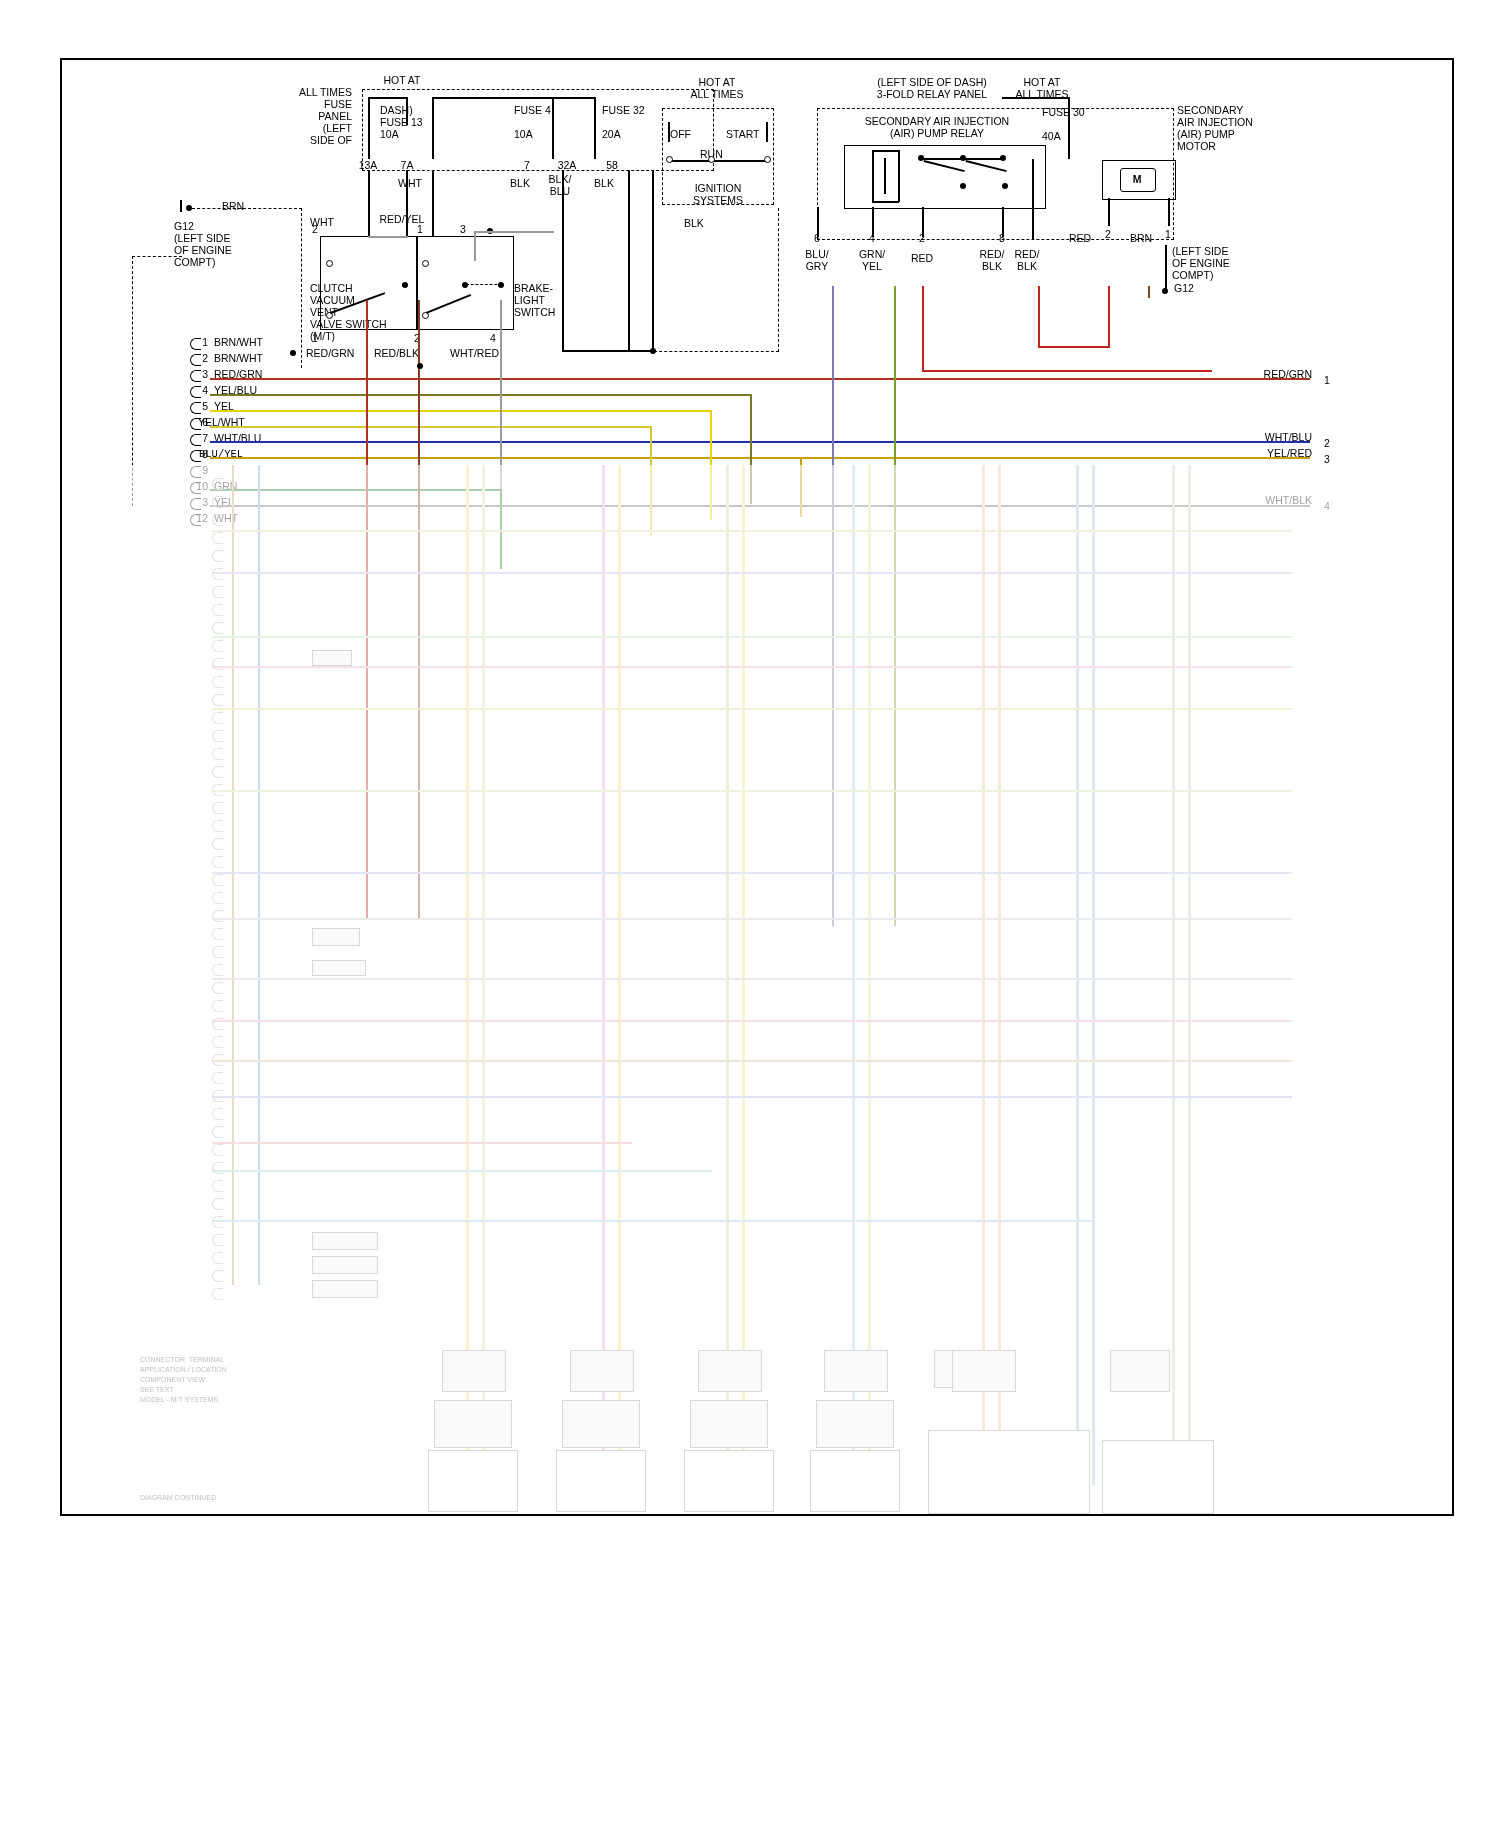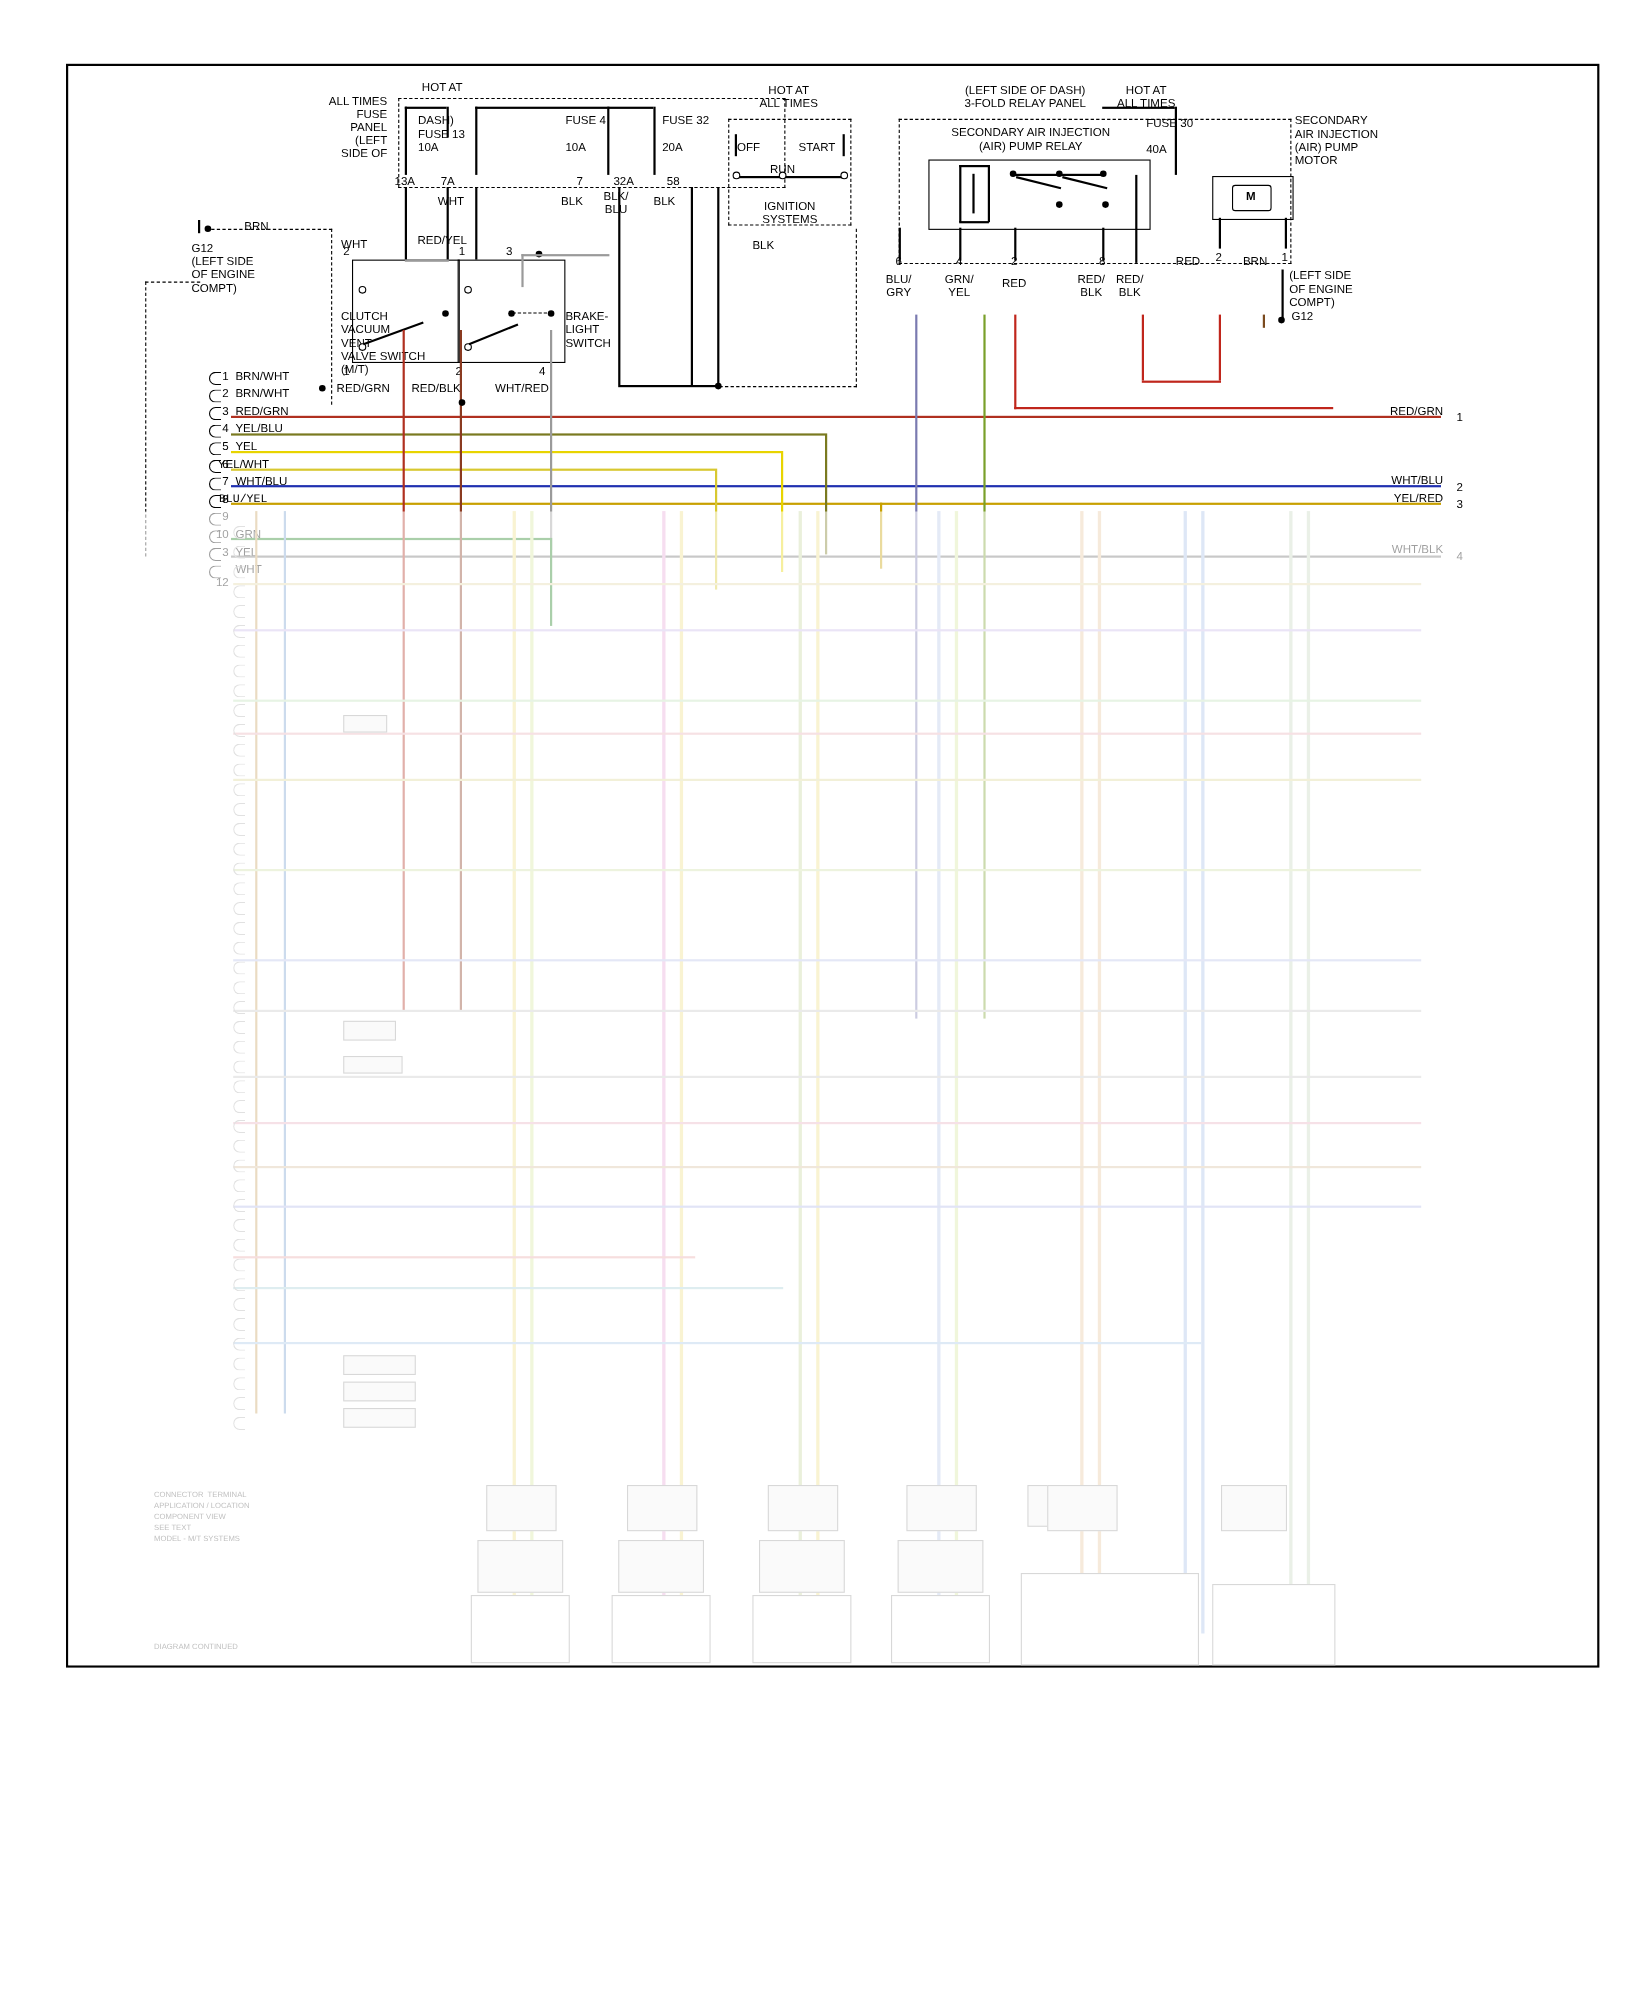--- a/index.html
+++ b/index.html
@@ -241,21 +241,21 @@
       <div class="lbl r" style="left: 128px; top: 372px; width: 18px;">7</div>
       <div class="lbl" style="left: 152px; top: 372px;">WHT/BLU</div>
       <div class="lbl r" style="left: 128px; top: 388px; width: 18px;">8</div>
       <div class="lbl" style="left: 137px; top: 388px; font-family: Liberation Mono, monospace;">BLU/YEL</div>
       <div class="lbl r" style="left: 128px; top: 404px; width: 18px;">9</div>
       <div class="lbl" style="left: 152px; top: 404px;"></div>
       <div class="lbl r" style="left: 128px; top: 420px; width: 18px;">10</div>
       <div class="lbl" style="left: 152px; top: 420px;">GRN</div>
       <div class="lbl r" style="left: 128px; top: 436px; width: 18px;">3</div>
       <div class="lbl" style="left: 152px; top: 436px;">YEL</div>
-      <div class="lbl r" style="left: 128px; top: 452px; width: 18px; margin-top: 12px;">12</div>
+      <div class="lbl r" style="left: 128px; top: 452px; width: 18px;">12</div>
       <div class="lbl" style="left: 152px; top: 452px;">WHT</div>
     </div>
 
   <div id="right-exits">
       <div class="lbl r" style="left: 1160px; top: 308px; width: 90px;">RED/GRN</div>
       <div class="lbl" style="left: 1262px; top: 314px;">1</div>
       <div class="lbl r" style="left: 1160px; top: 371px; width: 90px;">WHT/BLU</div>
       <div class="lbl" style="left: 1262px; top: 377px;">2</div>
       <div class="lbl r" style="left: 1160px; top: 387px; width: 90px;">YEL/RED</div>
       <div class="lbl" style="left: 1262px; top: 393px;">3</div>

